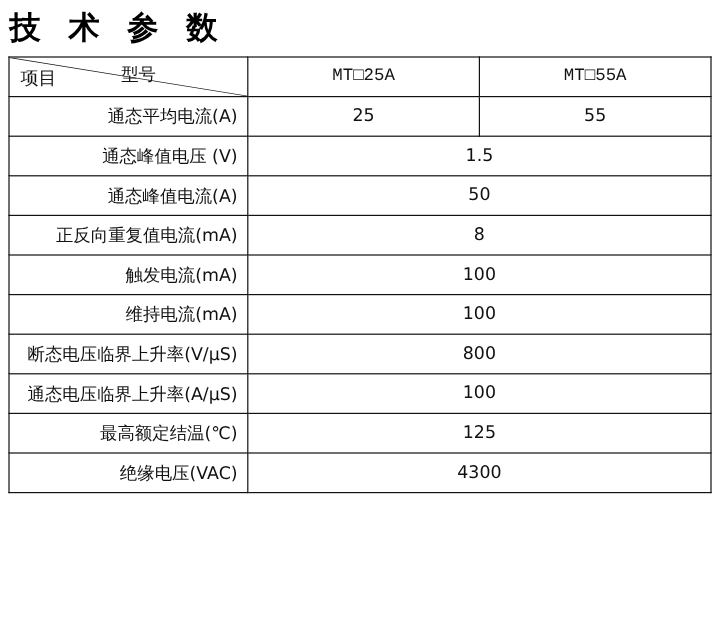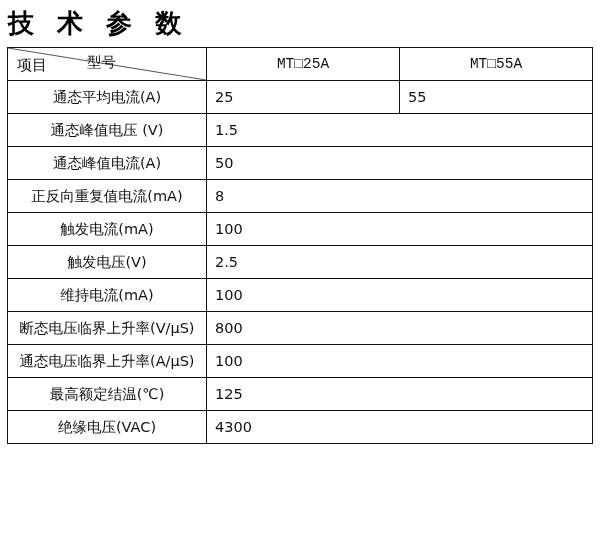--- a/index.html
+++ b/index.html
@@ -40,46 +40,46 @@
   }
   table.spec td {
     border: 1px solid #111111;
     font-size: 14.5px;
     color: #111111;
     padding: 0 8px;
     height: 32px;
     vertical-align: middle;
   }
   td.label {
-    text-align: center;
+    text-align: right;
     width: 234px;
   }
   td.val {
-    text-align: left;
+    text-align: center;
   }
   td.val-narrow {
     width: 176px;
   }
   
   td.corner {
     position: relative;
     height: 54px;
     padding: 0;
   }
   td.corner .diag {
     position: absolute;
     left: 0;
     top: 0;
     width: 100%;
     height: 100%;
     pointer-events: none;
   }
   td.corner .model {
     position: absolute;
-    right: 90px;
+    right: 76px;
     top: 5px;
     font-size: 14.5px;
     font-family: Liberation Serif, serif;
   }
   td.corner .item {
     position: absolute;
     left: 9px;
     bottom: 5px;
     font-size: 15px;
   }
@@ -131,24 +131,20 @@
       <tr>
         <td class="label">正反向重复值电流(mA)</td>
         <td class="val" colspan="2">8</td>
       </tr>
 
       <tr>
         <td class="label">触发电流(mA)</td>
         <td class="val" colspan="2">100</td>
       </tr>
 
-      <tr>
-        <td class="label">触发电压(V)</td>
-        <td class="val" colspan="2">2.5</td>
-      </tr>
 
       <tr>
         <td class="label">维持电流(mA)</td>
         <td class="val" colspan="2">100</td>
       </tr>
 
       <tr>
         <td class="label">断态电压临界上升率(V/μS)</td>
         <td class="val" colspan="2">800</td>
       </tr>

